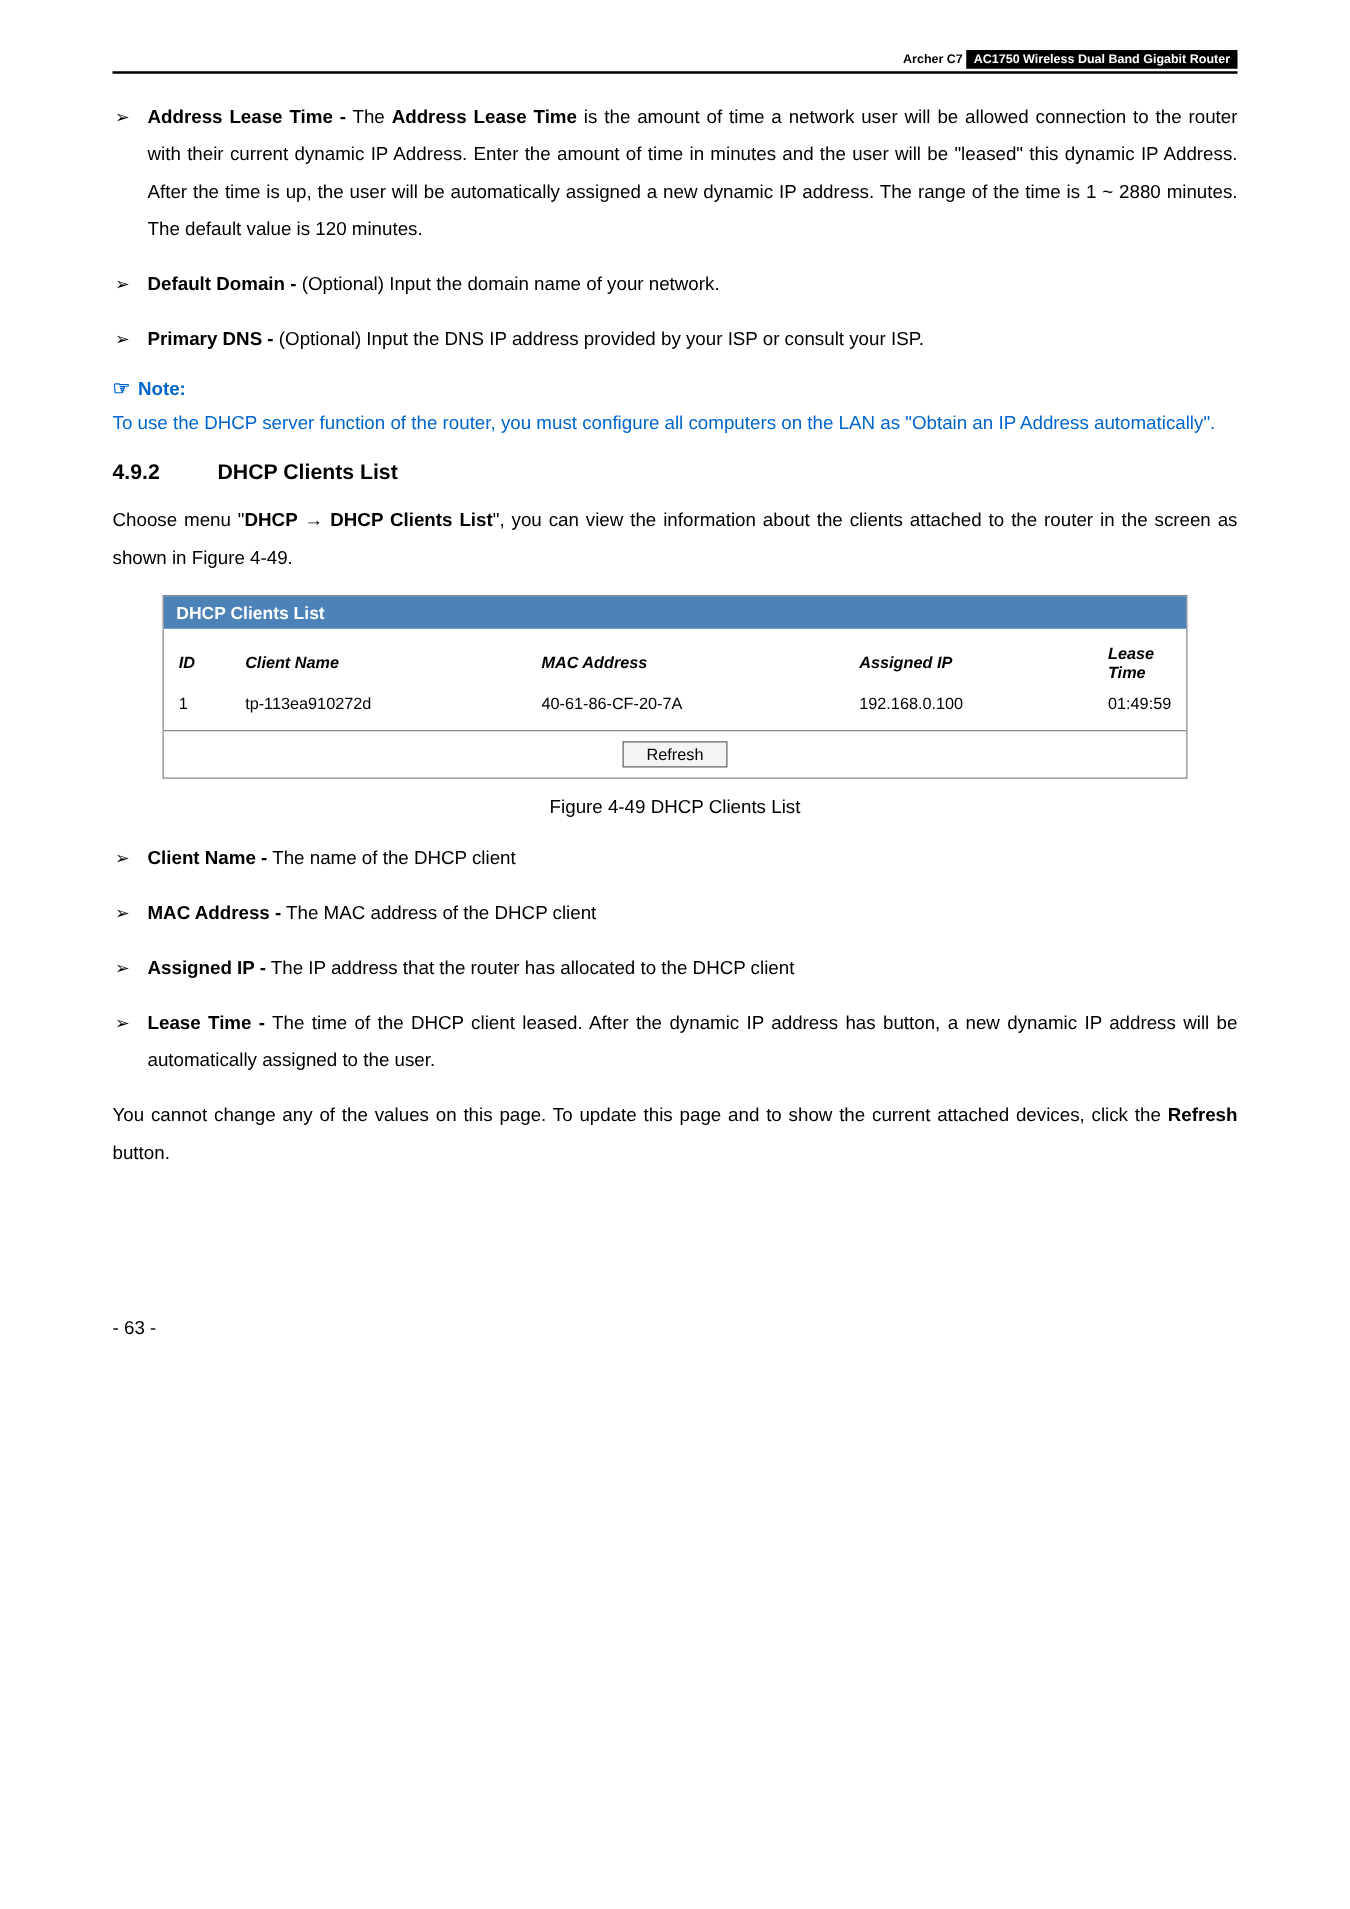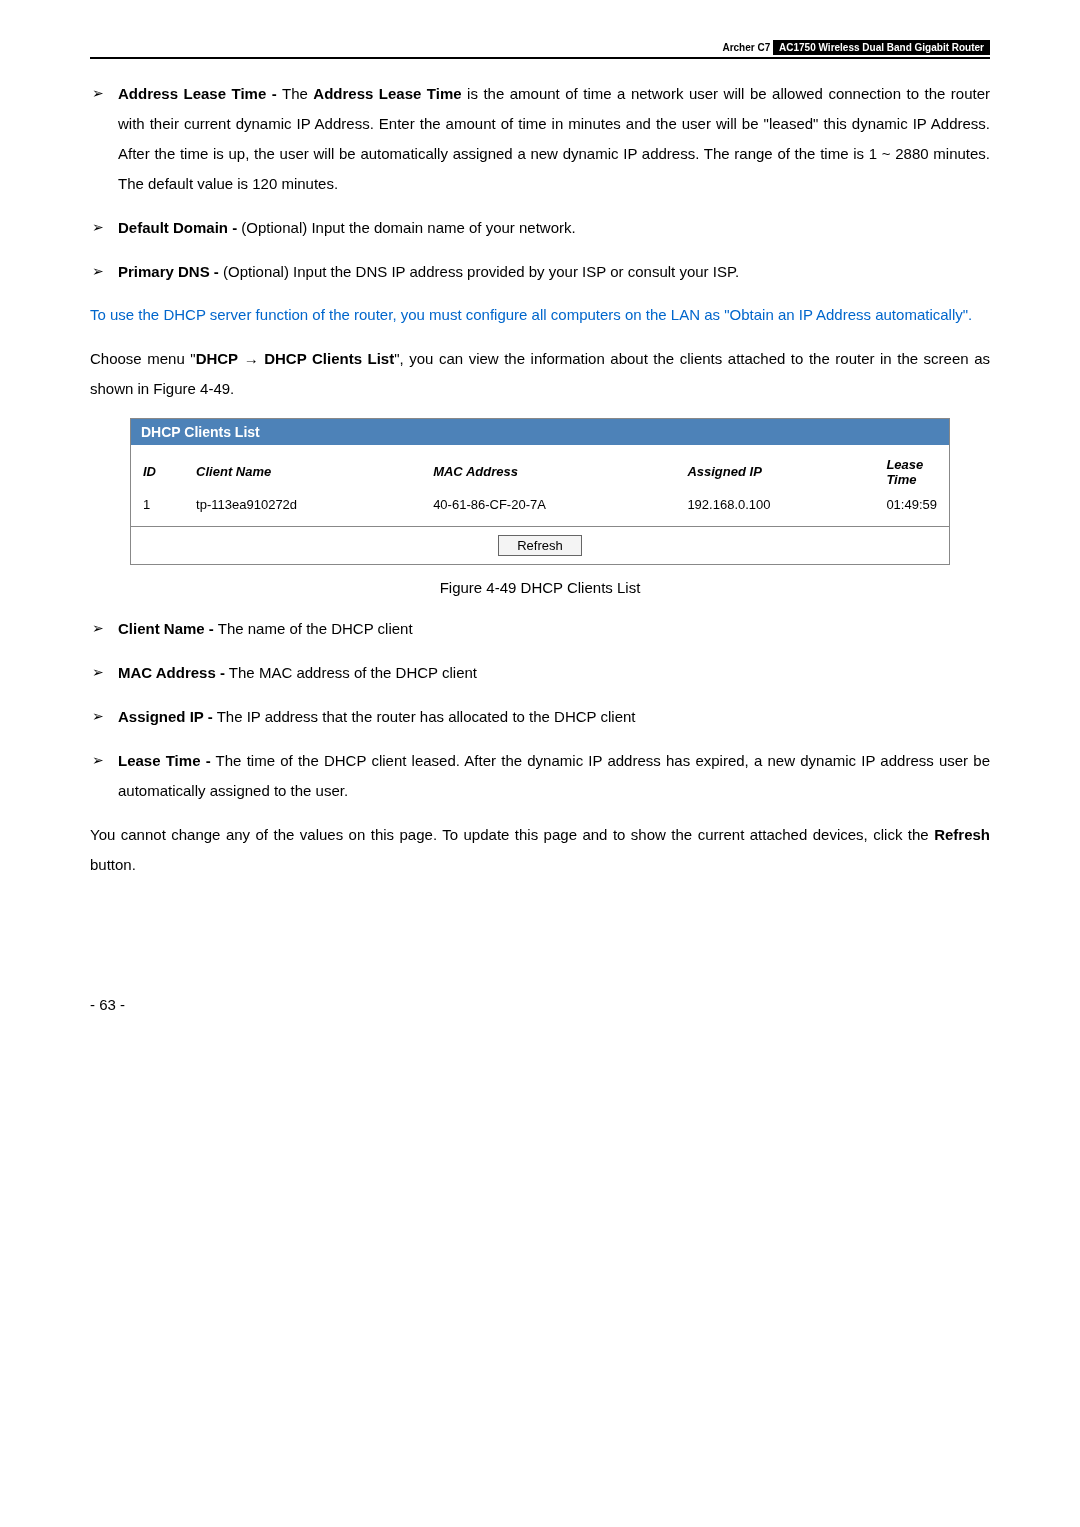--- a/index.html
+++ b/index.html
@@ -154,22 +154,28 @@
       <b>Address Lease Time -</b><span> The </span><b>Address Lease Time</b><span> is the amount of time a network user will be allowed connection to the router with their current dynamic IP Address. Enter the amount of time in minutes and the user will be "leased" this dynamic IP Address. After the time is up, the user will be automatically assigned a new dynamic IP address. The range of the time is 1 ~ 2880 minutes. The default value is 120 minutes.</span>
     </li>
     <li>
       <b>Default Domain -</b><span> (Optional) Input the domain name of your network.</span>
     </li>
     <li>
       <b>Primary DNS -</b><span> (Optional) Input the DNS IP address provided by your ISP or consult your ISP.</span>
     </li>
   </ul>
 
+  <div class="note-head">
+    <span class="hand">☞</span><span>Note:</span>
+  </div>
   <div class="note-body">To use the DHCP server function of the router, you must configure all computers on the LAN as "Obtain an IP Address automatically".</div>
 
+  <h3 class="section">
+    <span class="secnum">4.9.2</span><span>DHCP Clients List</span>
+  </h3>
 
   <p class="body">
     <span>Choose menu "</span><b>DHCP</b><span> → </span><b>DHCP Clients List</b><span>", you can view the information about the clients attached to the router in the screen as shown in Figure 4-49.</span>
   </p>
 
   <div class="figure-wrap">
     <div class="dhcp-box">
       <div class="dhcp-title">DHCP Clients List</div>
       <table class="dhcp-table">
         <tbody>
@@ -201,21 +207,21 @@
     <li>
       <b>Client Name -</b><span> The name of the DHCP client</span>
     </li>
     <li>
       <b>MAC Address -</b><span> The MAC address of the DHCP client</span>
     </li>
     <li>
       <b>Assigned IP -</b><span> The IP address that the router has allocated to the DHCP client</span>
     </li>
     <li>
-      <b>Lease Time -</b><span> The time of the DHCP client leased. After the dynamic IP address has expired, a new dynamic IP address user be automatically assigned to the user.</span>
+      <b>Lease Time -</b><span> The time of the DHCP client leased. After the dynamic IP address has button, a new dynamic IP address will be automatically assigned to the user.</span>
     </li>
   </ul>
 
   <p class="body">
     <span>You cannot change any of the values on this page. To update this page and to show the current attached devices, click the </span><b>Refresh</b><span> button.</span>
   </p>
 
   <div class="footer-pagenum">- 63 -</div>
 
 </div>

